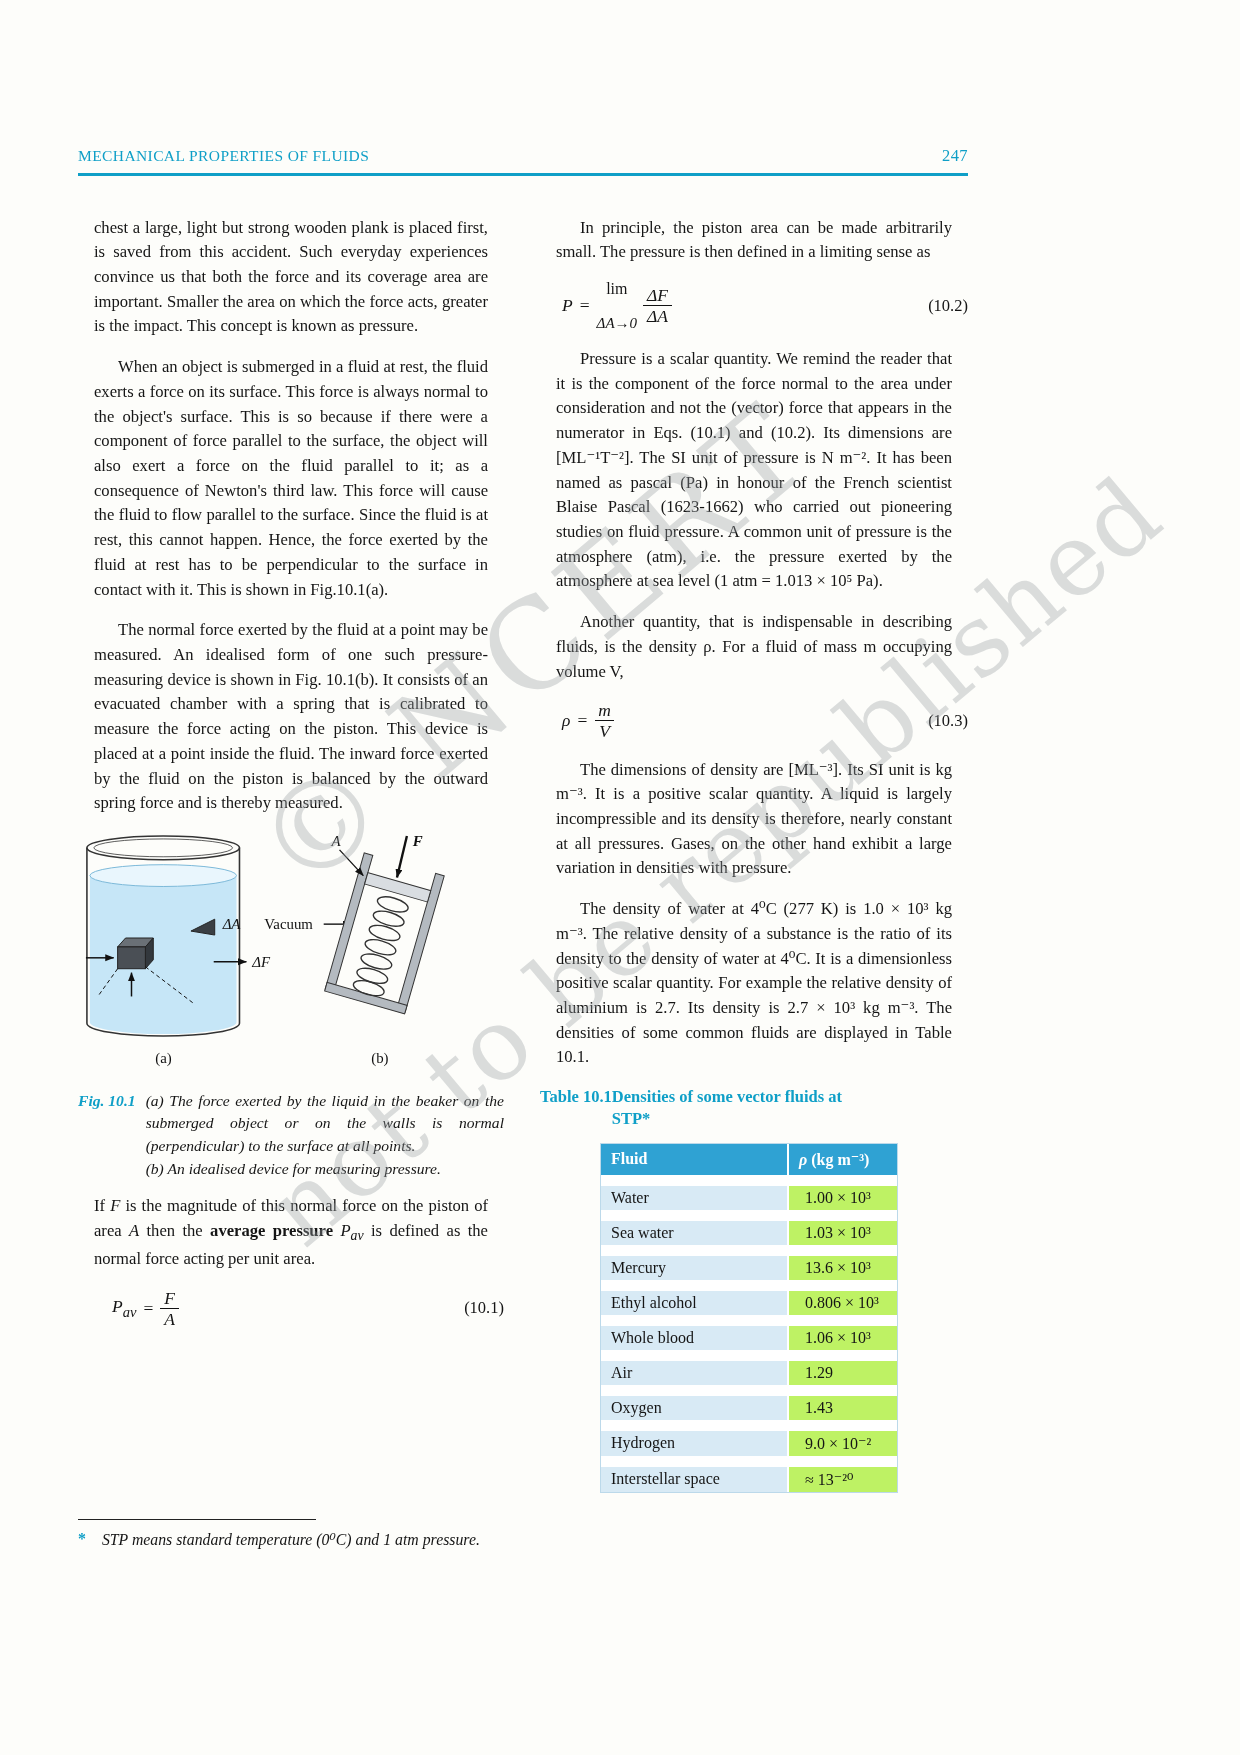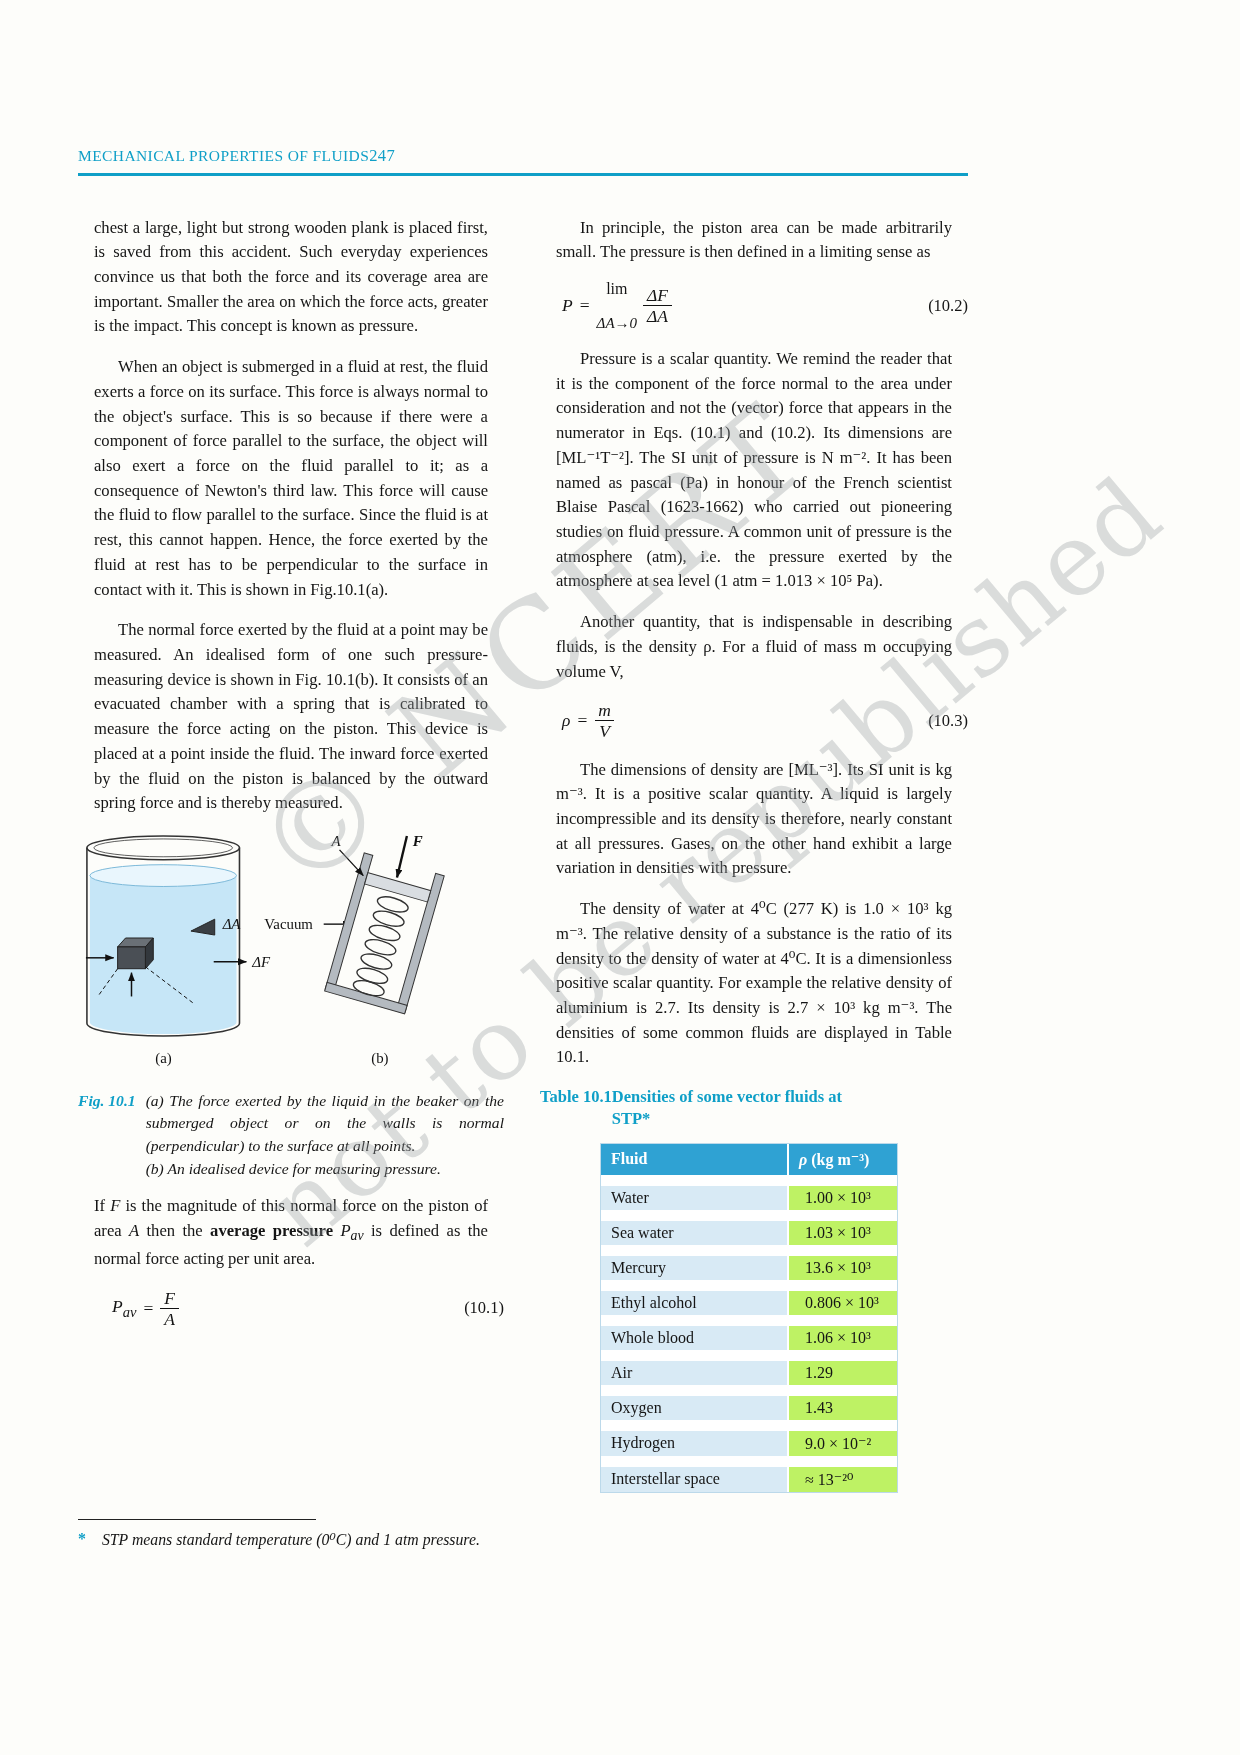--- a/index.html
+++ b/index.html
@@ -4,21 +4,21 @@
 <style>
   html,body{margin:0;padding:0;background:#e8e8e8;}
   .page{
     position:relative;width:1240px;height:1755px;margin:0 auto;
     background:#fdfdfa;overflow:hidden;
     font-family:"Liberation Serif","DejaVu Serif",serif;color:#151515;
   }
   .content{position:absolute;left:78px;top:146px;width:890px;z-index:1;}
 
   
-  .running-head{display:flex;align-items:baseline;
+  .running-head{display:flex;justify-content:space-between;align-items:baseline;
     color:#0f9fc7;font-size:15.5px;letter-spacing:0.4px;}
   .head-page{font-size:16.5px;}
   .rule{height:2.5px;background:#0f9fc7;margin-top:7px;margin-bottom:24px;}
 
   
   .columns{display:flex;gap:36px;}
   .col-left{width:426px;}
   .col-right{width:428px;}
 
   p.para{margin:16px;font-size:16.6px;line-height:1.49;text-align:justify;}

